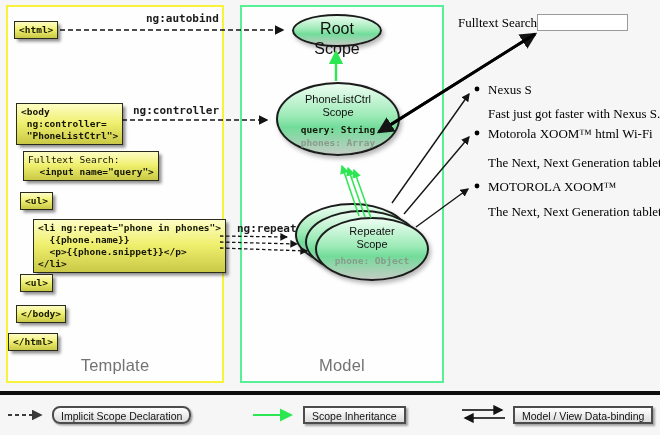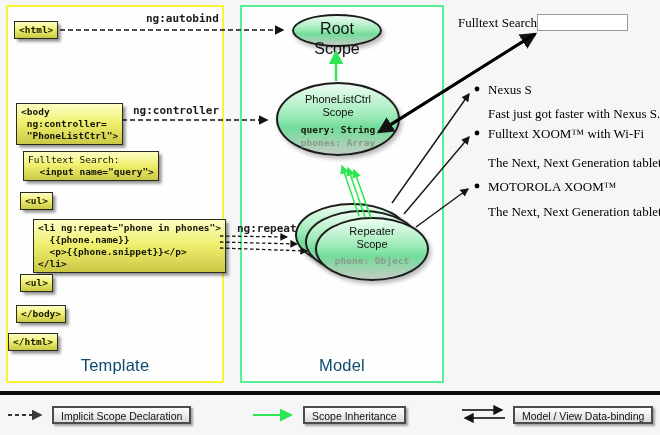--- a/index.html
+++ b/index.html
@@ -4,21 +4,21 @@
 <style>
   * { margin:0; padding:0; box-sizing:border-box; }
   body { background:#f6f6f6; font-family:"Liberation Sans", sans-serif; }
   .canvas { position:relative; width:660px; height:435px; background:#f6f6f6; overflow:hidden; }
 
   .panel { position:absolute; top:5px; height:378px; background:#fefefe; }
   .panel-template { left:6px;  width:218px; border:2px solid #f6f33a; }
   .panel-model    { left:240px; width:204px; border:2px solid #58f096; }
   .panel-view     { left:448px; width:207px; border:2px solid #6247c9; }
   .panel-label { position:absolute; bottom:5px; left:0; right:0; text-align:center;
-                 font:16.5px/1.2 "Liberation Sans", sans-serif; color:#0c4a6e; letter-spacing:.2px; }
+                 font:16.5px/1.2 "Liberation Sans", sans-serif; color:#737373; letter-spacing:.2px; }
 
   .code-box { position:absolute; white-space:pre; color:#151505;
               font:bold 9.5px/1.25 "DejaVu Sans Mono", monospace;
               background:linear-gradient(180deg,#fdfdc6 0%,#efef6e 48%,#c9c946 100%);
               border:1.5px solid #2b2b1d; box-shadow:2.5px 2.5px 3px rgba(0,0,0,.45);
               padding:2px 4px; z-index:3; }
   .code-regular { font-weight:normal; }
 
   .annot { position:absolute; font:bold 11px/1.1 "DejaVu Sans Mono", monospace; color:#1c1c1c; z-index:3; }
 
@@ -92,27 +92,27 @@
     <div class="scope-title">Repeater
 Scope</div>
     <div class="scope-prop prop-muted" style="margin-top:3px;">phone: Object</div>
   </div>
 
   <div class="view-text" style="left:458px; top:15px;">Fulltext Search:</div>
   <input class="search-input" type="text" value="" style="">
 
   <div class="view-text" style="left:488px; top:82px;">Nexus S</div>
   <div class="view-text" style="left:488px; top:106px;">Fast just got faster with Nexus S.</div>
-  <div class="view-text" style="left:488px; top:126px;">Fulltext XOOM™ with Wi-Fi</div>
+  <div class="view-text" style="left:488px; top:126px;">Motorola XOOM™ html Wi-Fi</div>
   <div class="view-text" style="left:488px; top:155px;">The Next, Next Generation tablet.</div>
   <div class="view-text" style="left:488px; top:179px;">MOTOROLA XOOM™</div>
   <div class="view-text" style="left:488px; top:204px;">The Next, Next Generation tablet.</div>
 
   <div class="separator"></div>
-  <div class="legend-box" style="left:52px;">Implicit Scope Declaration</div>
+  <div class="legend-box" style="left:52px;border-radius:8px;">Implicit Scope Declaration</div>
   <div class="legend-box" style="left:303px;">Scope Inheritance</div>
   <div class="legend-box" style="left:513px;">Model / View Data-binding</div>
 
   <svg class="arrows" width="660" height="435" viewBox="0 0 660 435">
     <defs>
       <marker id="mb" viewBox="0 0 10 10" refX="8.5" refY="5" markerWidth="6" markerHeight="6" orient="auto">
         <path d="M0,0 L10,5 L0,10 z" fill="#141414"></path>
       </marker>
       <marker id="mg" viewBox="0 0 10 10" refX="8.5" refY="5" markerWidth="6" markerHeight="6" orient="auto">
         <path d="M0,0 L10,5 L0,10 z" fill="#2ce652"></path>

